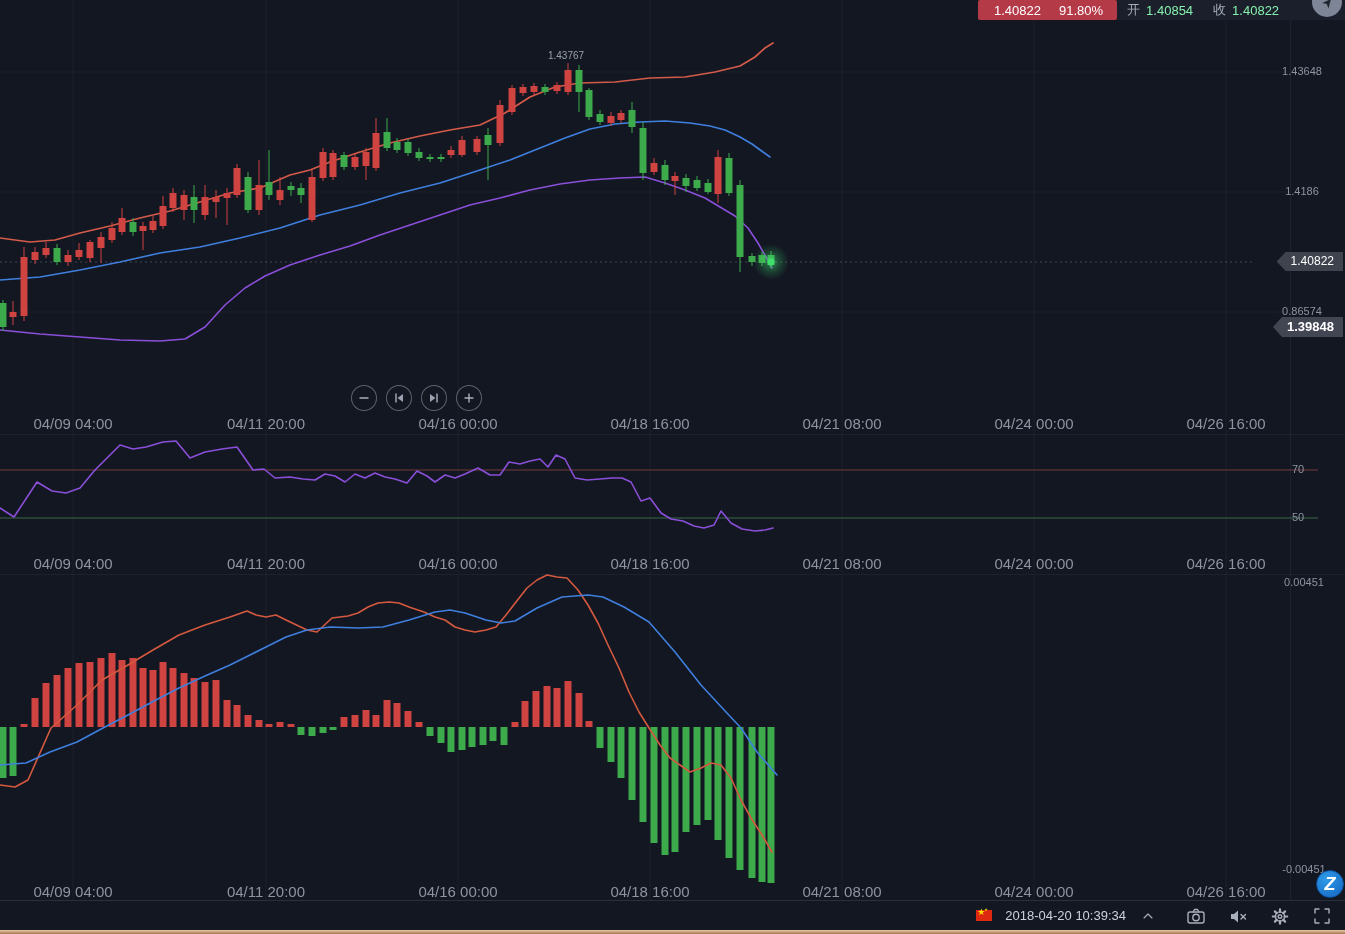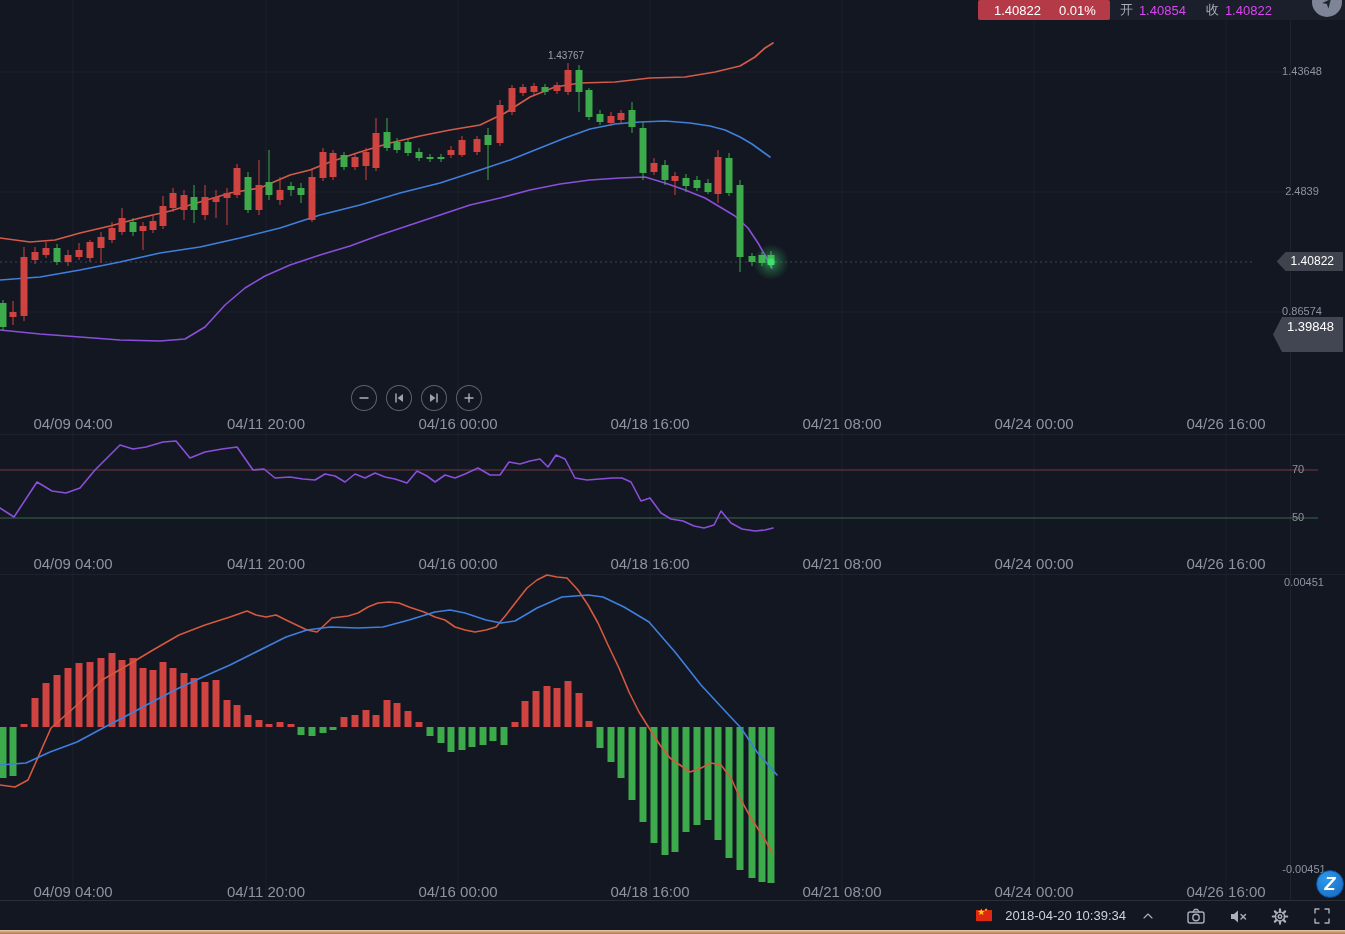--- a/index.html
+++ b/index.html
@@ -5,27 +5,27 @@
   html,body{margin:0;padding:0;background:#131722;}
   #page{position:relative;width:1345px;height:934px;background:#131722;overflow:hidden;
         font-family:"Liberation Sans","DejaVu Sans",sans-serif;-webkit-font-smoothing:antialiased;}
   #chart-canvas{position:absolute;left:0;top:0;}
   .axis-lbl{position:absolute;font-size:15px;color:#8d93a1;text-align:center;pointer-events:none;white-space:nowrap;}
   .pr-lbl{position:absolute;font-size:11px;color:#8d93a1;text-align:center;width:70px;right:8px;white-space:nowrap;}
   .tag{position:absolute;right:2px;color:#fff;background:#3f434e;font-size:12px;line-height:19px;height:19px;
        padding:0 9px 0 14px;clip-path:polygon(0 50%,9px 0,100% 0,100% 100%,9px 100%);white-space:nowrap;}
   .tag.big{font-size:13px;font-weight:bold;background:#42465');</style>
   <style>
-  .tag.big{font-size:13px;font-weight:normal;background:#424653;height:35px;line-height:20px;}
+  .tag.big{font-size:13px;font-weight:bold;background:#424653;height:20px;line-height:20px;}
   
   #header{position:absolute;left:978px;top:0;right:0;height:20px;background:#1a1f2b;display:flex;align-items:center;}
   #badge{height:20px;background:#b53a48;color:#fff;display:flex;align-items:center;gap:18px;
          padding:0 14px 0 16px;font-size:13px;border-radius:2px;}
   #oc{display:flex;align-items:center;gap:6px;margin-left:10px;font-size:13px;}
-  .oc-lbl{color:#a6acb8;} .oc-val{color:#d946ef;margin-right:14px;text-align:right;}
+  .oc-lbl{color:#a6acb8;} .oc-val{color:#86efac;margin-right:14px;text-align:right;}
   #jump-circle{position:absolute;left:1312px;top:-13px;width:30px;height:30px;border-radius:50%;
                background:#7d8596;display:flex;align-items:center;justify-content:center;z-index:5;}
   #jump-circle span{color:#1e2430;font-size:13px;transform:rotate(-50deg);display:block;}
   
   #peak{position:absolute;left:538px;top:50px;width:56px;text-align:center;font-size:10px;color:#9aa0ab;}
   
   .navbtn{position:absolute;top:385px;width:24px;height:24px;border-radius:50%;
           border:1px solid rgba(152,160,175,0.55);background:rgba(19,23,34,0.55);
           display:flex;align-items:center;justify-content:center;cursor:pointer;}
   
@@ -303,21 +303,21 @@
       <circle cx="771" cy="262" r="3.5" fill="#3ee06e"></circle>
     </svg>
 
   <div class="sep-h" style="top:434px"></div>
   <div class="sep-h" style="top:574px"></div>
   <div class="sep-v" style="left:1290px"></div>
 
   <div id="header">
     <div id="badge">
       <span>1.40822</span>
-      <span>0.01%</span>
+      <span>91.80%</span>
     </div>
     <div id="oc">
       <span class="oc-lbl">开</span>
       <span class="oc-val">1.40854</span>
       <span class="oc-lbl">收</span>
       <span class="oc-val">1.40822</span>
     </div>
   </div>
   <div id="jump-circle">
     <span>➤</span>
@@ -365,21 +365,21 @@
       <div class="axis-lbl" style="left:994px;top:555px;width:80px;">04/24 00:00</div>
       <div class="axis-lbl" style="left:1186px;top:555px;width:80px;">04/26 16:00</div>
       <div class="axis-lbl" style="left:33px;top:883px;width:80px;">04/09 04:00</div>
       <div class="axis-lbl" style="left:226px;top:883px;width:80px;">04/11 20:00</div>
       <div class="axis-lbl" style="left:418px;top:883px;width:80px;">04/16 00:00</div>
       <div class="axis-lbl" style="left:610px;top:883px;width:80px;">04/18 16:00</div>
       <div class="axis-lbl" style="left:802px;top:883px;width:80px;">04/21 08:00</div>
       <div class="axis-lbl" style="left:994px;top:883px;width:80px;">04/24 00:00</div>
       <div class="axis-lbl" style="left:1186px;top:883px;width:80px;">04/26 16:00</div>
       <div class="pr-lbl" style="top:65px;">1.43648</div>
-      <div class="pr-lbl" style="top:185px;">2.4839</div>
+      <div class="pr-lbl" style="top:185px;">1.4186</div>
       <div class="pr-lbl" style="top:305px;">0.86574</div>
       <div class="tag" style="top:252px;">1.40822</div>
       <div class="tag big" style="top:317px;">1.39848</div>
       <div class="pr-lbl" style="top:463px;right:12px;">70</div>
       <div class="pr-lbl" style="top:511px;right:12px;">50</div>
       <div class="pr-lbl" style="top:576px;right:6px;">0.00451</div>
       <div class="pr-lbl" style="top:863px;right:6px;">-0.00451</div>
     </div>
 
   <div id="toolbar">

